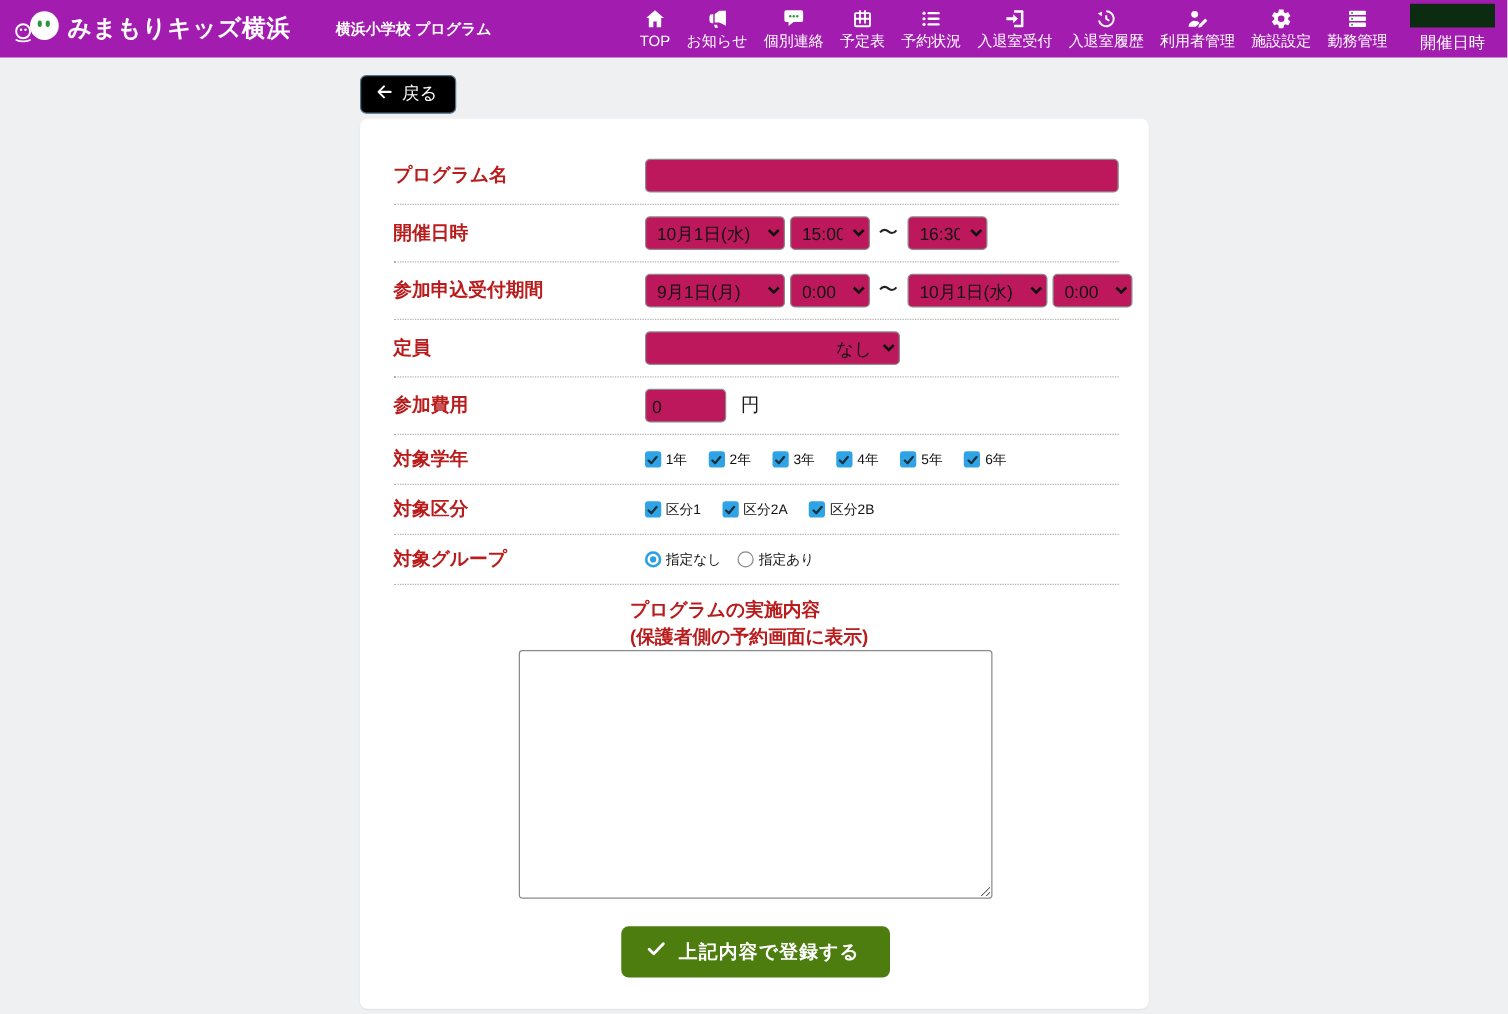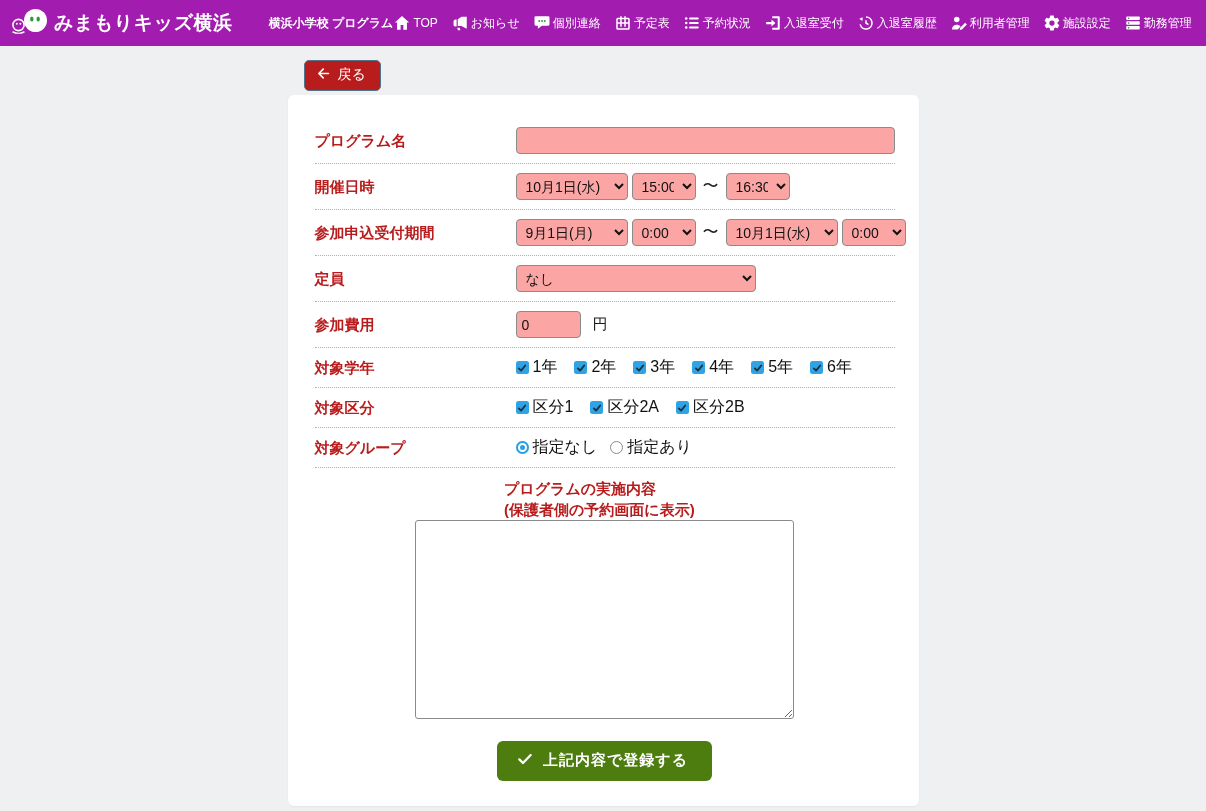--- a/index.html
+++ b/index.html
@@ -21,40 +21,40 @@
   .brand-text {
     color: #fff; font-size: 19px; font-weight: bold; letter-spacing: 0.5px;
     white-space: nowrap;
   }
   .page-title {
     margin-left: 36px; color: #fff; font-size: 12px; font-weight: bold;
     white-space: nowrap;
   }
   .nav { margin-left: auto; display: flex; align-items: flex-end; gap: 13px; }
   .nav-item {
-    display: flex; flex-direction: row; align-items: center;
+    display: flex; flex-direction: column; align-items: center;
     color: #fff; font-size: 12px; line-height: 1.2; gap: 2px;
     cursor: pointer; white-space: nowrap;
   }
   .nav-item svg { display: block; }
   .logout {
     display: flex; flex-direction: column; align-items: center;
     margin-left: 18px; margin-right: 2px; cursor: pointer;
   }
   .logout-box { width: 68px; height: 19px; background: #0c2c12; margin-bottom: 3px; }
   .logout-label { color: #fff; font-size: 13px; white-space: nowrap; }
 
   
   .main-col { width: 631px; margin: 0 auto; }
   .back-btn {
     margin-top: 14px; margin-bottom: 4px;
     display: inline-flex; align-items: center; gap: 7px;
-    background: #b91c1c; color: #fff; border: 1px solid #52748a;
+    background: #000000; color: #fff; border: 1px solid #52748a;
     border-radius: 5px; padding: 5px 14px 6px 11px;
-    font-size: 14px; font-family: inherit; cursor: pointer; margin-left: 16px;
+    font-size: 14px; font-family: inherit; cursor: pointer;
   }
 
   .card {
     background: #fff; border-radius: 6px;
     box-shadow: 0 1px 2px rgba(0,0,0,0.05);
     padding: 23px 24px 25px 27px;
   }
 
   .form-row {
     display: flex; align-items: center;
@@ -63,35 +63,35 @@
   }
   .form-row.last { border-bottom: none; }
   .row-label {
     width: 201px; flex: none;
     font-weight: bold; font-size: 15px; color: #b91c1c; line-height: 1.4;
   }
   .row-control { flex: 1; display: flex; align-items: center; gap: 4px; font-size: 14px; }
 
   select, input[type="text"] {
     height: 27px; border: 1px solid #8b8b8b; border-radius: 4px;
-    background: #fca5a5; font-size: 14px; font-family: inherit;
+    background: #be185d; font-size: 14px; font-family: inherit;
     padding: 0 5px; color: #111;
   }
   .w-name { width: 379px; }
   .w-date { width: 112px; }
   .w-time { width: 64px; }
-  .w-cap  { width: 240px; }
+  .w-cap  { width: 204px; text-align: right; }
   .w-fee  { width: 65px; }
   .tilde { font-size: 16px; margin: 0 3px; color: #222; }
   .unit  { margin-left: 8px; font-size: 15px; }
 
   .check-group { display: flex; gap: 17px; }
   .check-item, .radio-item {
     display: inline-flex; align-items: center; gap: 4px;
-    font-size: 16px; color: #111; cursor: pointer;
+    font-size: 11px; color: #111; cursor: pointer;
   }
   .cbox {
     width: 13px; height: 13px; flex: none;
     background: #2fa3e6; border-radius: 2.5px;
     display: inline-flex; align-items: center; justify-content: center;
   }
   .radio-group { display: flex; gap: 13px; }
   .radio { width: 13px; height: 13px; flex: none; border-radius: 50%; }
   .radio.on {
     background: #2b9fe2;

